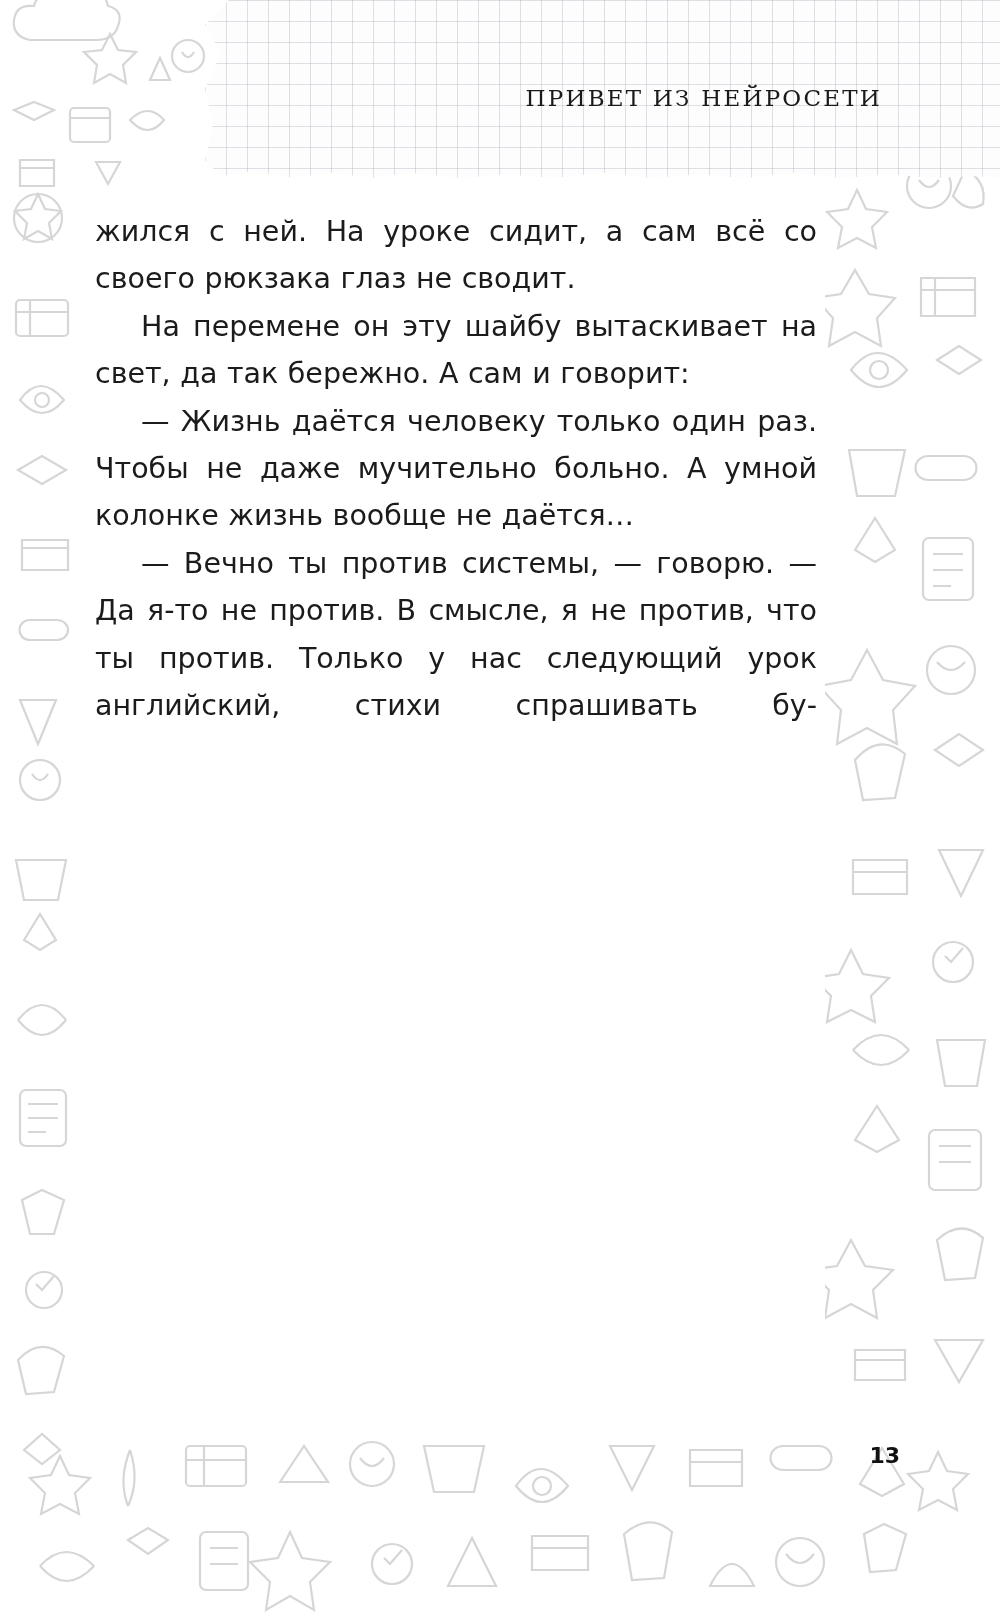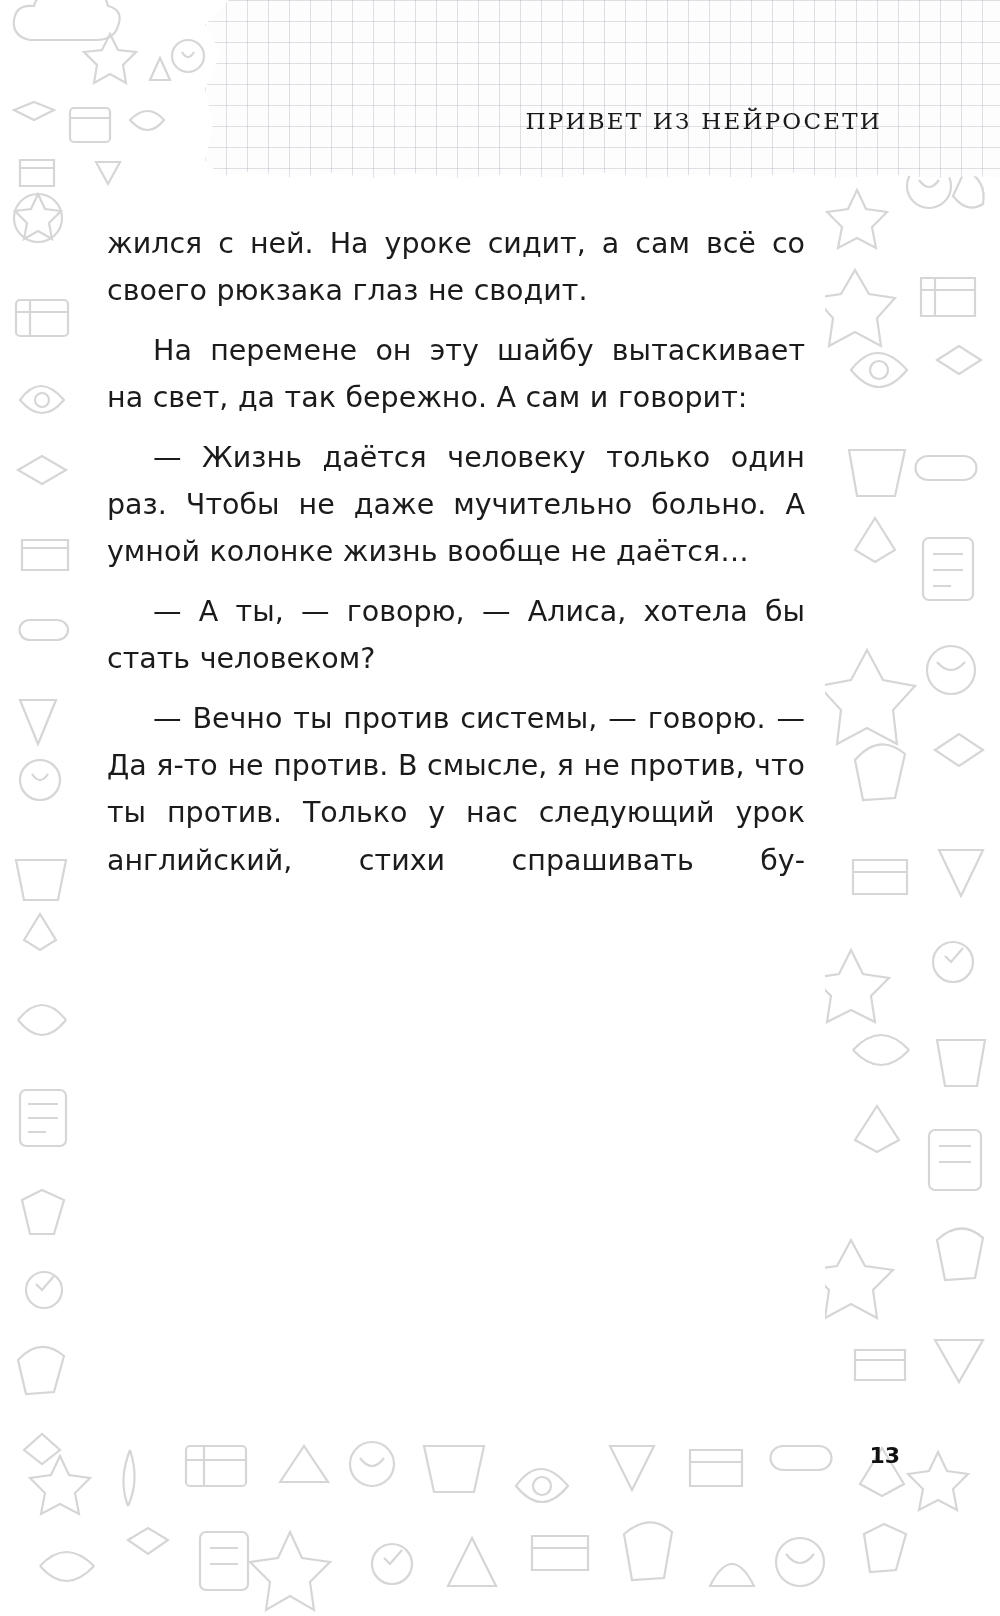--- a/index.html
+++ b/index.html
@@ -61,38 +61,38 @@
       62% 98%, 56% 100%, 50% 97%, 44% 100%, 38% 98%, 32% 100%,
       26% 97%, 21% 100%, 16% 97%, 11% 100%, 6% 96%, 2% 99%, 0% 90%,
       1% 70%, 0% 50%, 2% 30%, 0% 14%
     );
   }
 
   
   .running-head {
     position: absolute;
     right: 118px;
-    top: 108px;
+    top: 85px;
     font-family: "DejaVu Serif", serif;
     font-size: 23px;
     letter-spacing: 2.2px;
     color: #1a1a1a;
     text-transform: uppercase;
     white-space: nowrap;
   }
 
   
   .textblock {
     position: absolute;
     left: 95px;
     top: 208px;
     width: 722px;
   }
   .textblock p {
-    margin: 12px;
+    margin: 0;
     font-family: "DejaVu Sans", sans-serif;
     font-size: 28.5px;
     line-height: 47.4px;
     color: #1b1b1b;
     text-align: justify;
     text-indent: 46px;
     hyphens: manual;
     word-spacing: 0.5px;
   }
   .textblock p.no-indent {
@@ -232,19 +232,18 @@
   <div class="grid-strip">
     <div class="grid-fill"></div>
   </div>
 
   <div class="running-head">ПРИВЕТ ИЗ НЕЙРОСЕТИ</div>
 
   <div class="textblock">
     <p class="no-indent">жился с ней. На уроке сидит, а сам всё со своего рюкзака глаз не сводит.</p>
     <p>На перемене он эту шайбу вытаскивает на свет, да так бережно. А сам и говорит:</p>
     <p>— Жизнь даётся человеку только один раз. Чтобы не даже мучительно больно. А умной колонке жизнь вообще не даётся…</p>
-    <p>— А ты, — говорю, — Алиса, хотела бы стать человеком?</p>
     <p>— Вечно ты против системы, — говорю. — Да я-то не против. В смысле, я не против, что ты против. Только у нас следующий урок английский, стихи спрашивать бу-</p>
   </div>
 
   <div class="folio">13</div>
 
 </div>
 
 </body></html>

